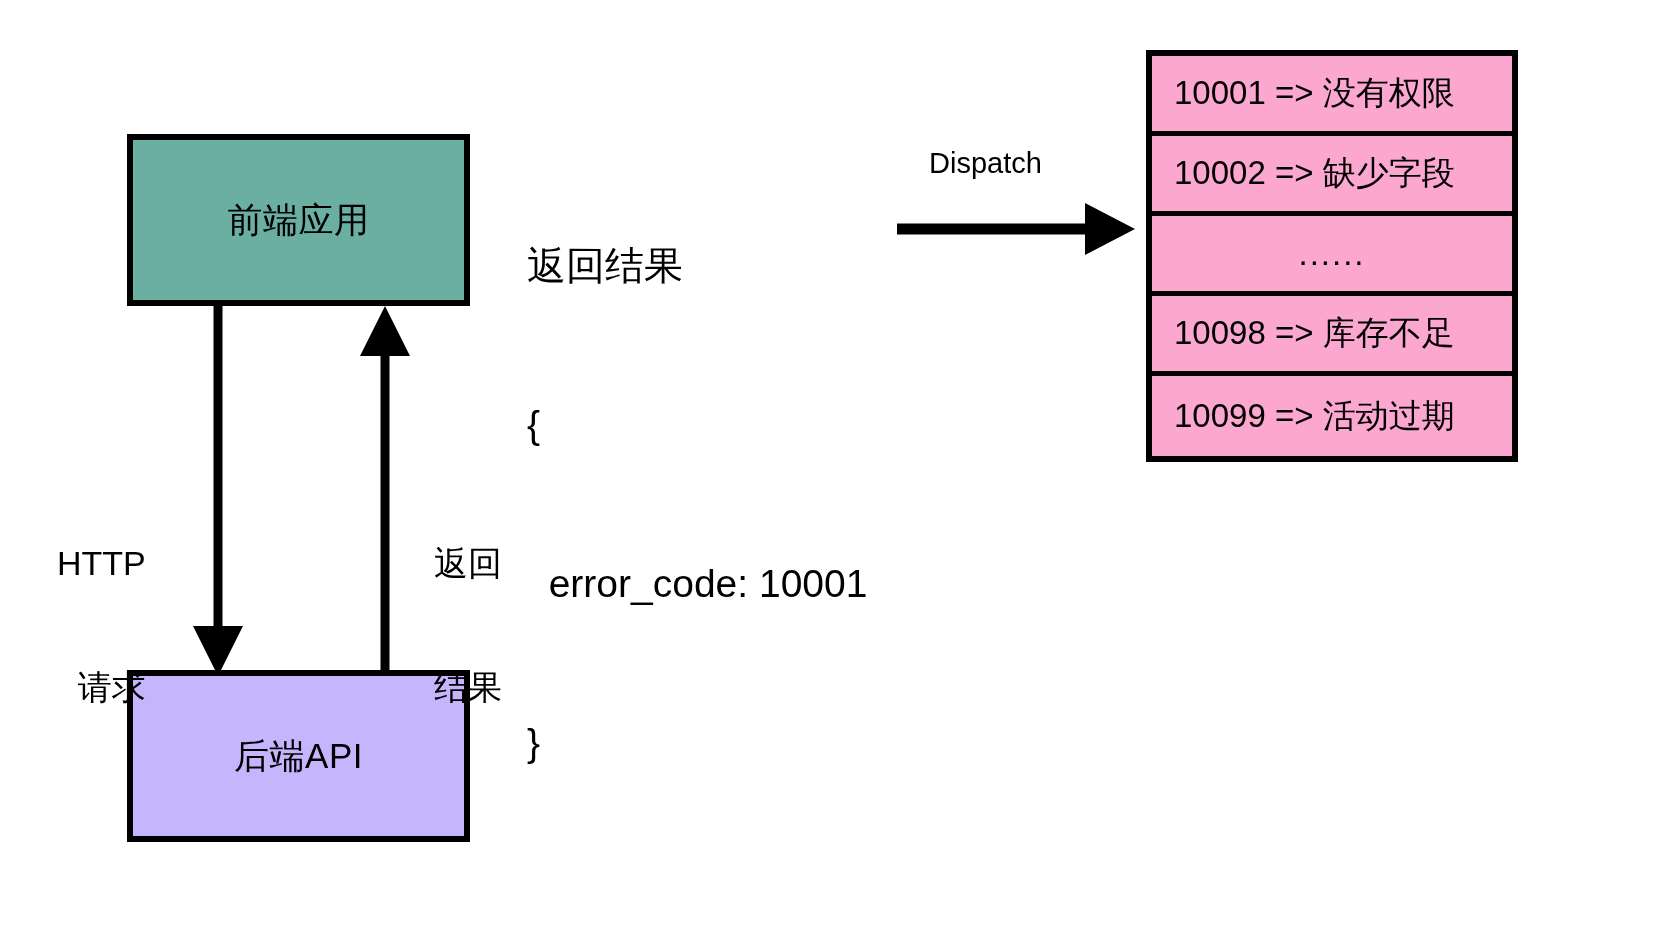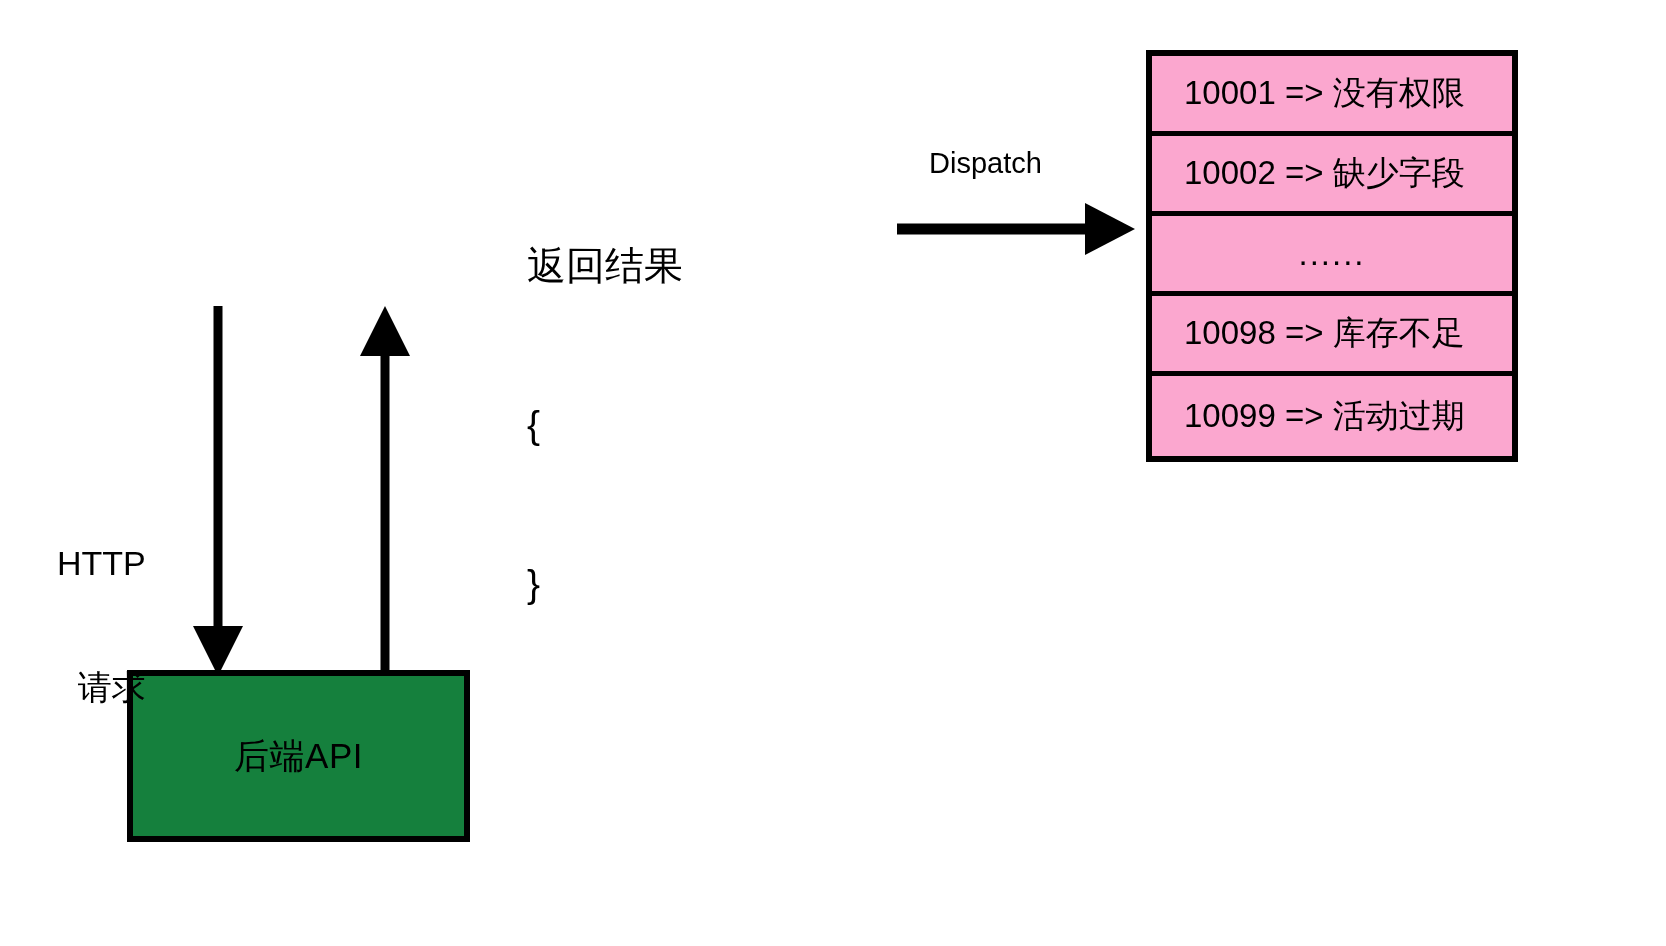--- a/index.html
+++ b/index.html
@@ -106,21 +106,21 @@
     border: 6px solid #000000;
     background: #fba7cf;
   }
   .err-row {
     box-sizing: border-box;
     height: 80px;
     background: #fba7cf;
     border-bottom: 5px solid #000000;
     display: flex;
     align-items: center;
-    padding-left: 32px;
+    padding-left: 22px;
     font-size: 33px;
     color: #000000;
     white-space: nowrap;
   }
   .err-row:last-child {
     border-bottom: none;
   }
   .err-row.ellipsis {
     justify-content: center;
     padding-left: 0;
@@ -143,34 +143,42 @@
       <line x1="385" y1="670" x2="385" y2="344" stroke="#000000" stroke-width="9"></line>
       <polygon points="385,306 360,356 410,356" fill="#000000"></polygon>
     </g>
 
     <g>
       <line x1="897" y1="229" x2="1100" y2="229" stroke="#000000" stroke-width="11"></line>
       <polygon points="1135,229 1085,203 1085,255" fill="#000000"></polygon>
     </g>
   </svg>
 
-
-  <div class="node-box" id="backend-box" style="background:#15803d;">
+  <div class="node-box" id="frontend-box" style="background:#6BAFA3;">
+    <span class="node-label">前端应用</span>
+  </div>
+
+  <div class="node-box" id="backend-box" style="background:#c4b5fd;">
     <span class="node-label">后端API</span>
   </div>
 
   <div class="free-text" id="http-request-label">
     <span class="l1">HTTP</span>
     <span class="l2">请求</span>
   </div>
 
+  <div class="free-text" id="return-result-label">
+    <span class="l1">返回</span>
+    <span class="l2">结果</span>
+  </div>
 
   <div class="free-text" id="json-block">
     <span class="jrow">返回结果</span>
     <span class="jrow">{</span>
+    <span class="jrow">  error_code: 10001</span>
     <span class="jrow">}</span>
   </div>
 
   <div class="free-text" id="dispatch-label">Dispatch</div>
 
   <div id="error-table">
     <div class="err-row">
       <span>10001 =&gt; 没有权限</span>
     </div>
     <div class="err-row">

